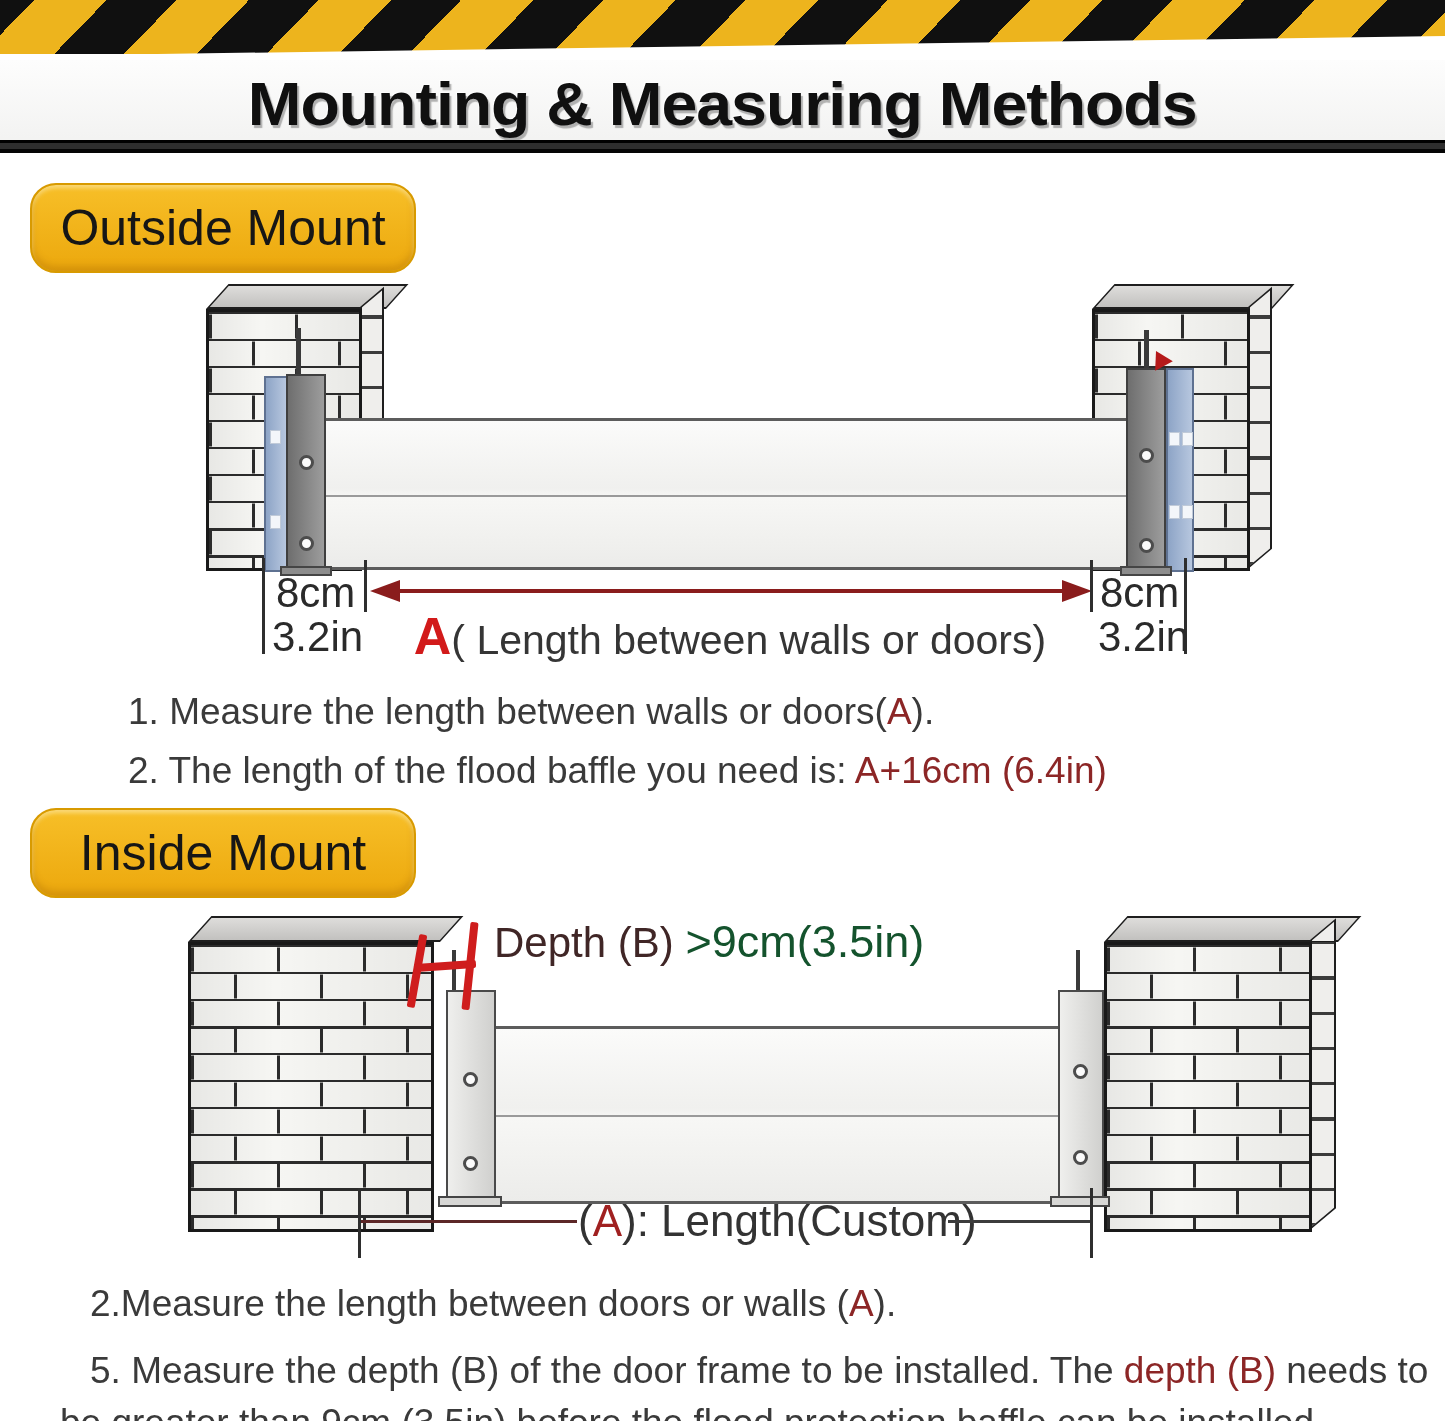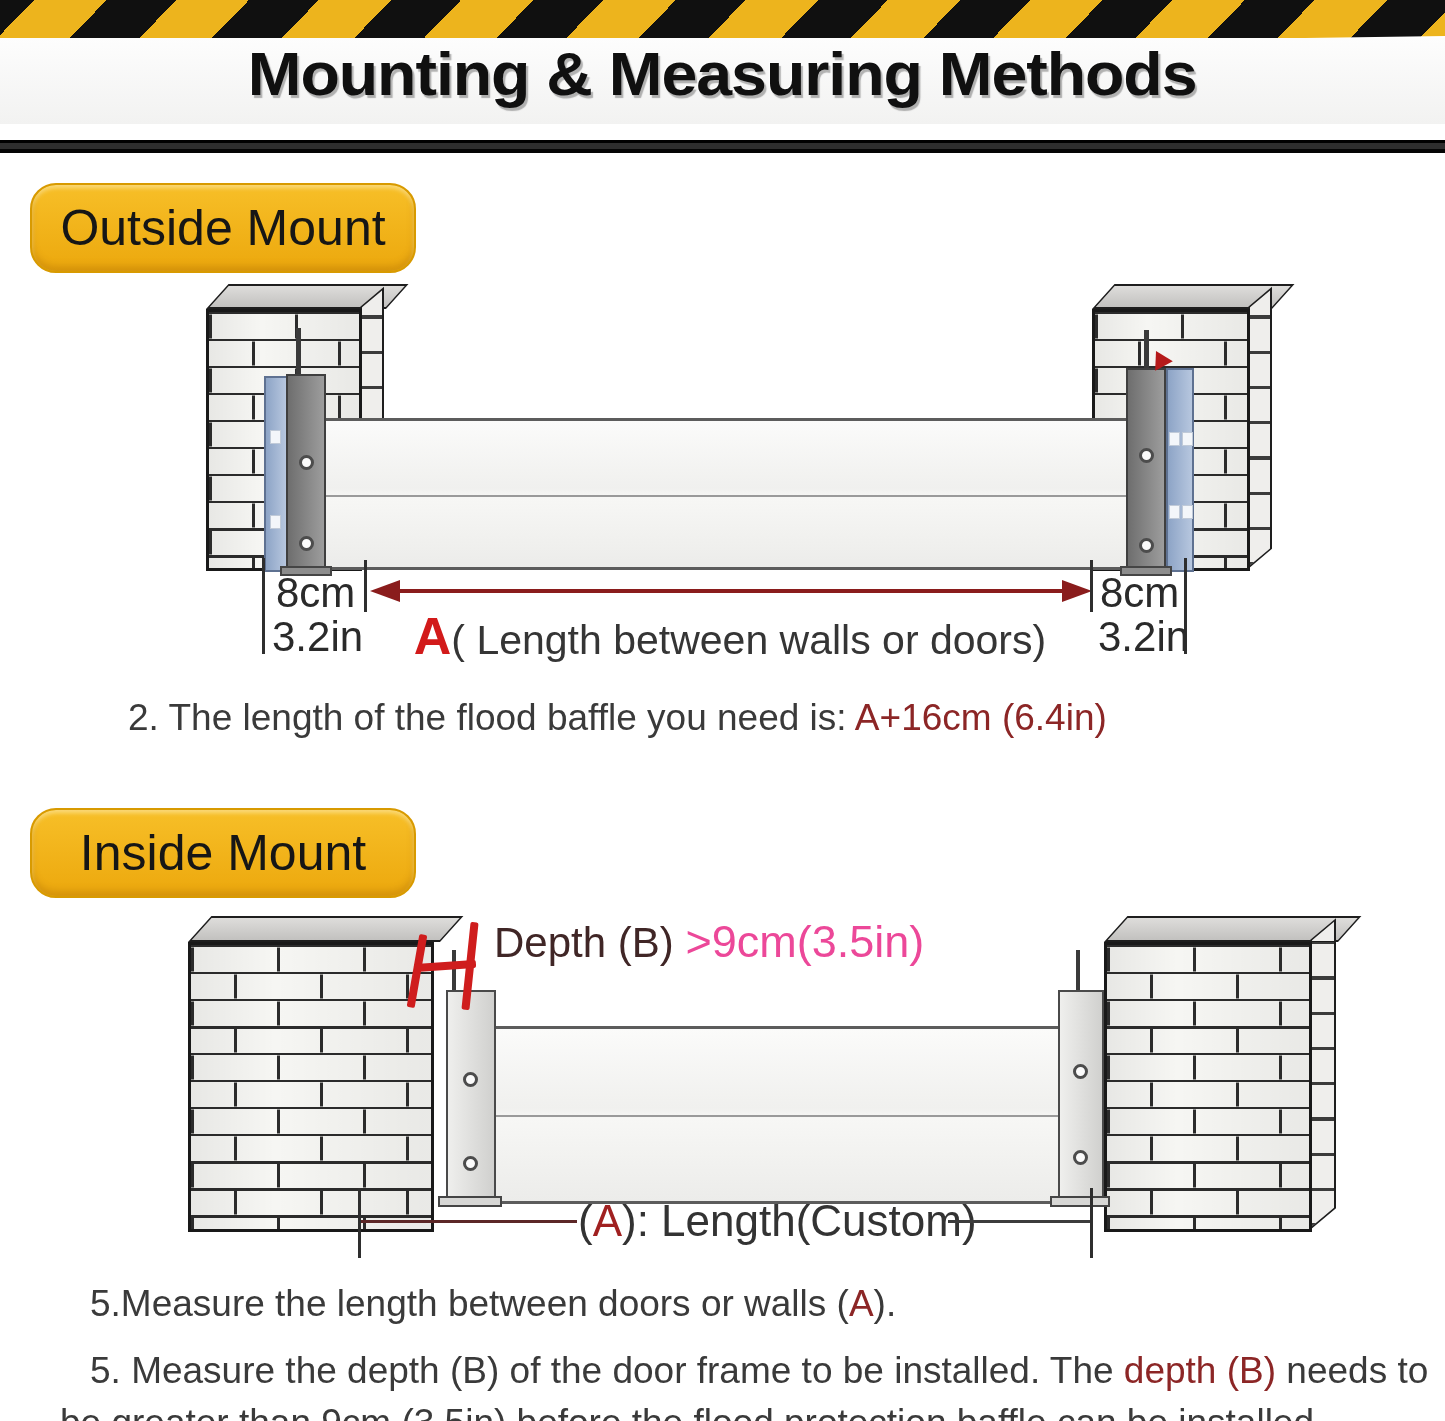--- a/index.html
+++ b/index.html
@@ -6,23 +6,23 @@
   .page{position:relative;width:1445px;height:1421px;background:#ffffff;overflow:hidden;
         font-family:"Liberation Sans", sans-serif;}
   .abs{position:absolute;}
 
   
   .hazard-wrap{position:absolute;left:0;top:0;width:1445px;height:54px;overflow:hidden;}
   .hazard-topbar{position:absolute;left:0;top:0;width:100%;height:8px;background:#0d0d0d;}
   .hazard-stripes{position:absolute;left:-30px;top:-16px;width:1520px;height:62px;
         transform:rotate(-0.8deg);
         background:repeating-linear-gradient(135deg,#101010 0 50px,#edb41d 50px 102px);}
-  .title-band{position:absolute;left:0;top:38px;width:1445px;height:86px;
+  .title-band{position:absolute;left:0;top:60px;width:1445px;height:86px;
         background:linear-gradient(180deg,#fdfdfd,#f2f2f1);
-        display:flex;align-items:flex-start;justify-content:center;}
+        display:flex;align-items:center;justify-content:center;}
   .page-title{font-size:62px;font-weight:700;color:#101010;letter-spacing:-1px;
         transform:scaleX(1.04);
         text-shadow:2px 3px 1px rgba(90,90,90,0.45), -1px -1px 0 rgba(255,255,255,0.8);}
   .divider-bar{position:absolute;left:0;top:140px;width:1445px;height:13px;
         background:linear-gradient(180deg,#000 0 3px,#2e2e2e 3px 9px,#050505 9px 13px);}
 
   
   .mount-pill{position:absolute;left:30px;width:382px;height:86px;border-radius:26px;
         background:linear-gradient(180deg,#f7bf28,#eca80d);border:2px solid #d89a00;
         display:flex;align-items:center;justify-content:center;
@@ -69,21 +69,21 @@
   .arrow-head-right{width:0;height:0;border-top:11px solid transparent;border-bottom:11px solid transparent;
         border-left:30px solid #8a1c1c;z-index:8;}
   .span-label{font-size:41px;color:#353535;text-align:center;z-index:8;white-space:nowrap;}
   .bigA{font-weight:800;font-size:52px;color:#d21a1a;}
   .dimseg{height:3px;z-index:8;}
 
   
   .steps{font-size:37px;color:#3a3a3a;line-height:1.42;z-index:8;}
   .em{color:#8c2626;}
   .depth-label{font-size:42px;color:#402626;white-space:nowrap;z-index:8;}
-  .depth-label .em{font-size:45px;color:#ec4899;}
+  .depth-label .em{font-size:45px;color:#14532d;}
   .len-label{font-size:44px;color:#333333;white-space:nowrap;text-align:center;z-index:8;}
   .len-label .em{color:#a02020;}
 </style>
 </head>
 <body>
 
 <div class="page">
 
   <div class="hazard-wrap">
     <div class="hazard-topbar"></div>
@@ -138,20 +138,21 @@
   <div class="abs arrow-head-right" style="left:1062px;top:580px;"></div>
   <div class="abs vtick" style="left:1090px;top:560px;height:52px;"></div>
   <div class="abs vtick" style="left:1184px;top:558px;height:96px;"></div>
   <div class="abs dim-text" style="left:1100px;top:572px;">8cm</div>
   <div class="abs dim-text" style="left:1098px;top:616px;">3.2in</div>
   <div class="abs span-label" style="left:370px;top:606px;width:720px;">
     <span class="bigA">A</span><span>( Length between walls or doors)</span>
   </div>
 
   <div class="abs steps" style="left:128px;top:686px;width:1270px;">
+    <div><span>1. Measure the length between walls or doors(</span><span class="em">A</span><span>).</span></div>
     <div style="margin-top:6px;"><span>2. The length of the flood baffle you need is: </span><span class="em">A+16cm (6.4in)</span><span></span></div>
   </div>
 
   <div class="mount-pill" style="top:808px;">
     <span>Inside Mount</span>
   </div>
 
   <div class="abs top-face" style="left:188px;top:916px;width:252px;height:26px;"></div>
   <div class="abs brick-face" style="left:188px;top:942px;width:246px;height:290px;"></div>
   <div class="abs red-bar" style="left:413px;top:934px;width:8px;height:74px;transform:rotate(10deg);"></div>
@@ -182,17 +183,17 @@
 
   <div class="abs vtick" style="left:358px;top:1188px;height:70px;"></div>
   <div class="abs dimseg" style="left:361px;top:1220px;width:216px;background:#5c2727;"></div>
   <div class="abs len-label" style="left:578px;top:1196px;width:374px;">
     <span>(</span><span class="em">A</span><span>): Length(Custom)</span>
   </div>
   <div class="abs dimseg" style="left:948px;top:1220px;width:142px;background:#3c3c3c;"></div>
   <div class="abs vtick" style="left:1090px;top:1188px;height:70px;"></div>
 
   <div class="abs steps" style="left:60px;top:1278px;width:1378px;">
-    <div style="padding-left:30px;"><span>5.Measure the length between doors or walls (</span><span class="em">A</span><span>).</span></div>
+    <div style="padding-left:30px;"><span>2.Measure the length between doors or walls (</span><span class="em">A</span><span>).</span></div>
     <div style="margin-top:14px;text-indent:30px;"><span>5. Measure the depth (B) of the door frame to be installed. The </span><span class="em">depth (B)</span><span> needs to be greater than 9cm (3.5in) before the flood protection baffle can be installed.</span></div>
   </div>
 
 </div>
 
 </body></html>

